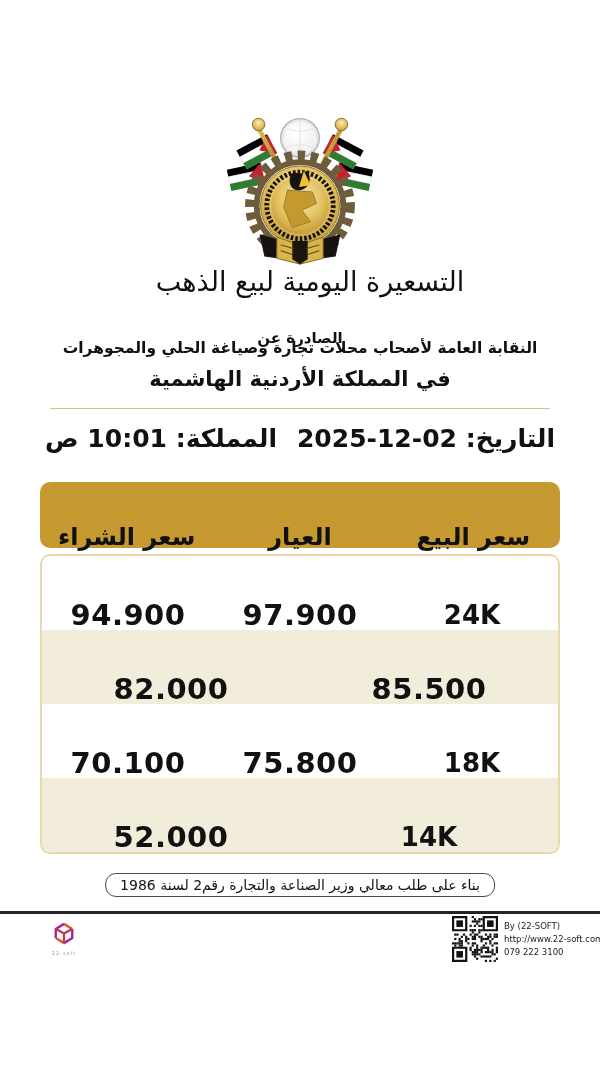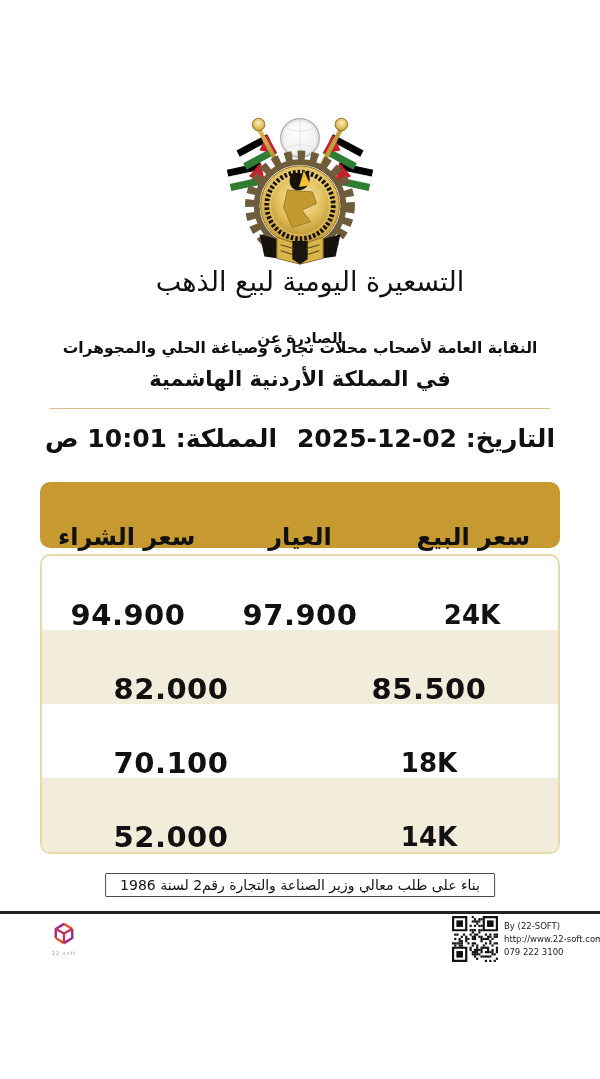--- a/index.html
+++ b/index.html
@@ -44,21 +44,21 @@
   }
   .row{display:flex; direction:rtl; align-items:center; height:74px;}
   .row.alt{background:#F2EDDA;}
   .cell{flex:1; text-align:center;margin-top:44px;}
   .karat{font-size:26px; font-weight:800;}
   .num{font-size:29px; font-weight:800; letter-spacing:0.5px;}
 
   
   .note{
     top:873px; left:50%; transform:translateX(-50%);
-    border:1.5px solid #4a4a4a; border-radius:1px;
+    border:1.5px solid #4a4a4a; border-radius:11px;
     padding:3px 14px; font-size:14px; white-space:nowrap; direction:rtl;
   }
 
   
   .bline{top:911px; left:0; right:0; height:2.5px; background:#232323;}
   .logo22{top:922px; left:42px; width:44px; text-align:center;}
   .logo22 .logo-label{display:block; font-size:5px; color:#999; margin-top:1px; letter-spacing:1px;}
   .qrblock{top:916px; left:452px; display:flex; direction:ltr; gap:6px;}
   .qrtext{font-size:8.5px; line-height:1.55; color:#222; padding-top:4px; font-family:"DejaVu Sans", sans-serif;}
   .qrtext div{white-space:nowrap;}
@@ -192,20 +192,21 @@
       <div class="cell karat">24K</div>
       <div class="cell num">97.900</div>
       <div class="cell num">94.900</div>
     </div>
     <div class="row alt">
       <div class="cell num">85.500</div>
       <div class="cell num">82.000</div>
     </div>
     <div class="row">
       <div class="cell karat">18K</div>
+      <div class="cell num">75.800</div>
       <div class="cell num">70.100</div>
     </div>
     <div class="row alt">
       <div class="cell karat">14K</div>
       <div class="cell num">52.000</div>
     </div>
   </div>
 
   <div class="abs note">بناء على طلب معالي وزير الصناعة والتجارة رقم2 لسنة 1986</div>
 

